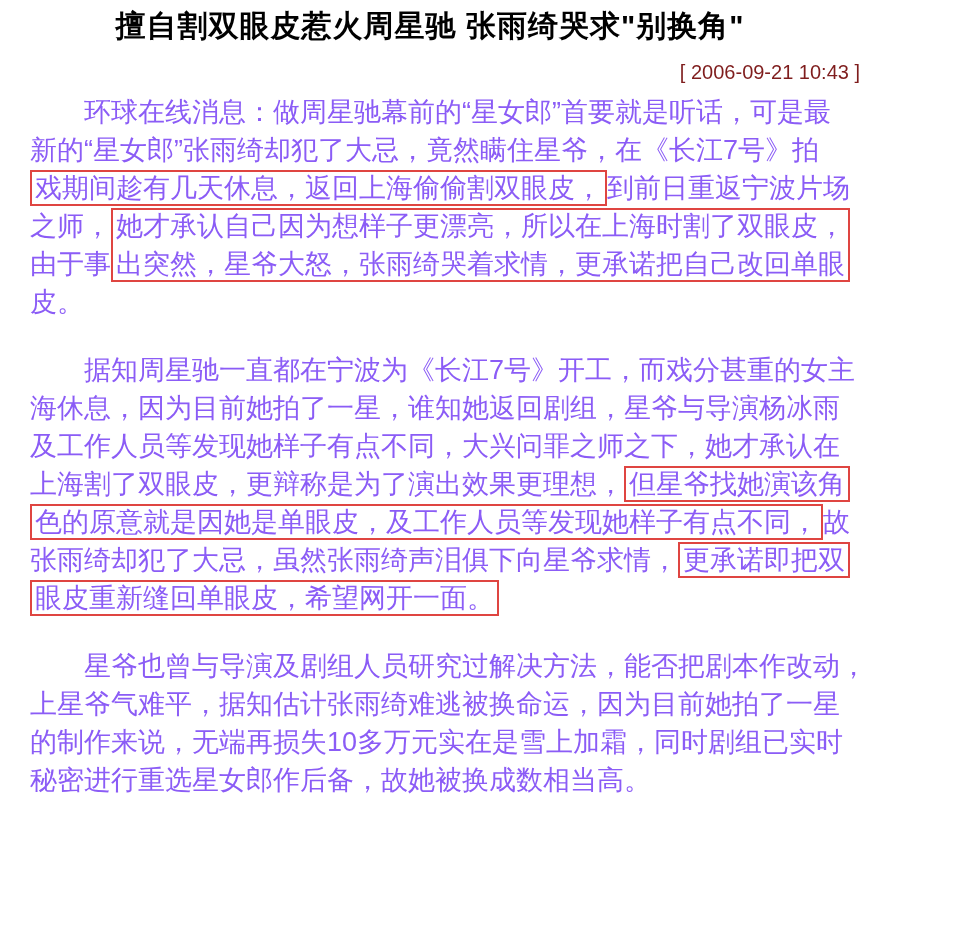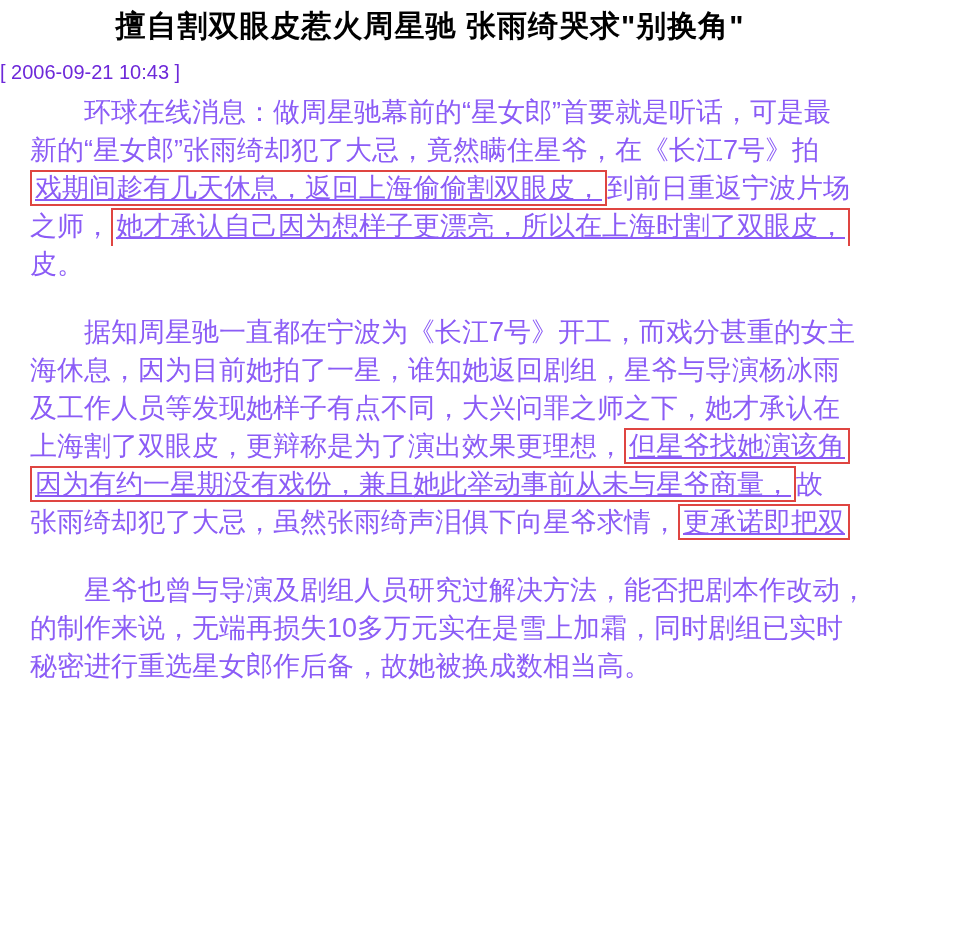--- a/index.html
+++ b/index.html
@@ -16,66 +16,68 @@
     margin: 0;
     padding-top: 6px;
     text-align: center;
     font-size: 30px;
     font-weight: 700;
     letter-spacing: 1px;
     color: #000;
   }
   .date {
     margin-top: 14px;
-    text-align: left;
+    text-align: right;
     font-size: 20px;
-    color: #6d28d9;
+    color: #7f1d1d;
   }
   .para {
     margin: 30px 0 0 30px;
     font-size: 27px;
     line-height: 38px;
     color: #8b5cf6;
   }
   .para.first { margin-top: 9px; }
   .line { white-space: nowrap; }
   .indent { text-indent: 54px; }
   .hl {
     border: 2px solid var(--hl, #df4541);
     padding: 1px 3px;
-    text-decoration: underline;
   }
   .hl-top    { border-bottom: none; padding-bottom: 5px; }
   .hl-bottom { border-top: none;    padding-top: 5px; }
 </style>
 </head>
 <body style="background: rgb(255, 255, 255); color: rgb(0, 0, 0);">
 
 <div class="content">
 
   <h1 class="title">擅自割双眼皮惹火周星驰 张雨绮哭求"别换角"</h1>
 
   <div class="date">[ 2006-09-21 10:43 ]</div>
 
   <div class="para first">
     <div class="line indent">环球在线消息：做周星驰幕前的“星女郎”首要就是听话，可是最</div>
     <div class="line">新的“星女郎”张雨绮却犯了大忌，竟然瞒住星爷，在《长江7号》拍</div>
     <div class="line"><span class="hl">戏期间趁有几天休息，返回上海偷偷割双眼皮，</span><span>到前日重返宁波片场</span></div>
     <div class="line"><span>之师，</span><span class="hl hl-top">她才承认自己因为想样子更漂亮，所以在上海时割了双眼皮，</span></div>
+    <div class="line"><span>由于事</span><span class="hl hl-bottom">出突然，星爷大怒，张雨绮哭着求情，更承诺把自己改回单眼</span></div>
     <div class="line">皮。</div>
   </div>
 
   <div class="para">
     <div class="line indent">据知周星驰一直都在宁波为《长江7号》开工，而戏分甚重的女主</div>
     <div class="line">海休息，因为目前她拍了一星，谁知她返回剧组，星爷与导演杨冰雨</div>
     <div class="line">及工作人员等发现她样子有点不同，大兴问罪之师之下，她才承认在</div>
     <div class="line"><span>上海割了双眼皮，更辩称是为了演出效果更理想，</span><span class="hl">但星爷找她演该角</span></div>
-    <div class="line"><span class="hl">因为有约一星期没有戏份，兼且她此举动事前从未与星爷商量，</span><span>故</span></div>
+    <div class="line"><span class="hl">色的原意就是因她是单眼皮，及工作人员等发现她样子有点不同，</span><span>故</span></div>
     <div class="line"><span>张雨绮却犯了大忌，虽然张雨绮声泪俱下向星爷求情，</span><span class="hl">更承诺即把双</span></div>
+    <div class="line"><span class="hl">眼皮重新缝回单眼皮，希望网开一面。</span></div>
   </div>
 
   <div class="para">
     <div class="line indent">星爷也曾与导演及剧组人员研究过解决方法，能否把剧本作改动，</div>
+    <div class="line">上星爷气难平，据知估计张雨绮难逃被换命运，因为目前她拍了一星</div>
     <div class="line">的制作来说，无端再损失10多万元实在是雪上加霜，同时剧组已实时</div>
     <div class="line">秘密进行重选星女郎作后备，故她被换成数相当高。</div>
   </div>
 
 </div>
 
 </body></html>

